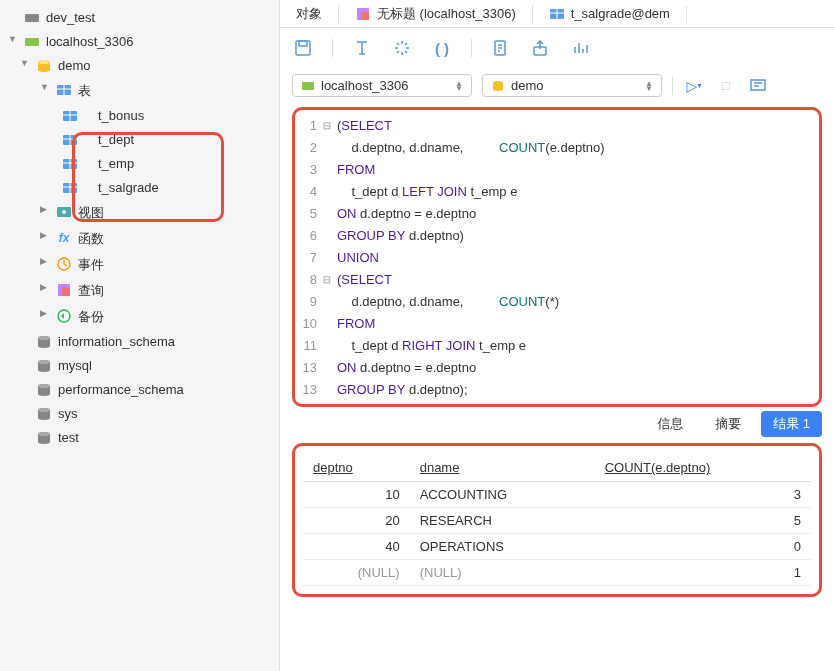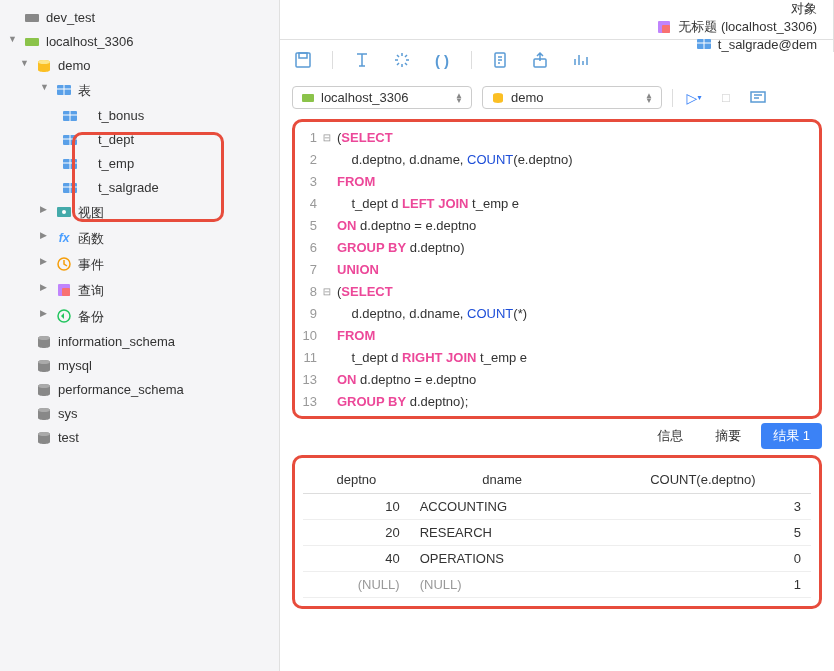--- a/index.html
+++ b/index.html
@@ -14,21 +14,21 @@
 .tree-item.indent-3 { padding-left: 32px; gap: 20px; }
 .arrow { width: 10px; font-size: 9px; color: #888; }
 .tree-icon { width: 16px; height: 16px; display: inline-flex; align-items: center; justify-content: center; }
 .tree-label { font-size: 13px; color: #333; }
 
 
 .ann-box { position: absolute; border: 3px solid #e74c3c; border-radius: 10px; pointer-events: none; z-index: 100; }
 
 
 .main { flex: 1; display: flex; flex-direction: column; position: relative; }
-.tabs { display: flex; border-bottom: 1px solid #e0e0e0; height: 40px; align-items: flex-end; flex-direction: column; }
+.tabs { display: flex; border-bottom: 1px solid #e0e0e0; height: 28px; align-items: center; }
 .tab { display: flex; align-items: center; padding: 0 16px; gap: 6px; border-right: 1px solid #e0e0e0; font-size: 13px; cursor: pointer; }
 .tab.active { background: #fff; }
 
 
 .toolbar { display: flex; align-items: center; padding: 6px 12px; gap: 18px; height: 40px; }
 .tool-btn { width: 22px; height: 22px; display: flex; align-items: center; justify-content: center; color: #5a9bd5; cursor: pointer; }
 .tool-sep { width: 1px; height: 18px; background: #ddd; }
 
 
 .conn-bar { display: flex; align-items: center; padding: 6px 12px; gap: 10px; }
@@ -38,32 +38,32 @@
 
 
 .code-wrap { margin: 4px 12px 0; border: 3px solid #e74c3c; border-radius: 10px; padding: 4px; }
 .code { display: flex; font-family: Menlo, Monaco, monospace; font-size: 13px; }
 .gutter { display: flex; flex-direction: column; padding-right: 4px; }
 .gutter-row { display: flex; align-items: center; height: 22px; }
 .ln { width: 22px; text-align: right; color: #999; padding-right: 4px; }
 .fold { width: 12px; color: #999; font-size: 10px; text-align: center; }
 .lines { flex: 1; }
 .line { height: 22px; display: flex; align-items: center; white-space: pre; }
-.kw { color: #ec4899; font-weight: 700; text-align: center; }
-.fn { color: #1d4ed8; }
+.kw { color: #4c1d95; font-weight: 400; text-align: center; }
+.fn { color: #0f766e; margin-left: 32px; }
 
 
 .result-tabs { display: flex; gap: 8px; padding: 4px 12px 6px; justify-content: flex-end; }
 .rtab { padding: 4px 12px; font-size: 13px; cursor: pointer; border-radius: 4px; }
 .rtab.active { background: #3b82f6; color: #fff; }
 
 
 .result-wrap { margin: 0 12px; border: 3px solid #e74c3c; border-radius: 10px; padding: 8px; }
 .rtable { border-collapse: collapse; width: 100%; font-size: 13px; }
-.rtable th { text-align: center; padding: 6px 10px; font-weight: 400; color: #333; border-bottom: 1px solid #ddd; }
+.rtable th { text-align: left; padding: 6px 10px; font-weight: 400; color: #333; border-bottom: 1px solid #ddd; text-decoration: underline; }
 .rtable td { padding: 5px 10px; border-bottom: 1px solid #eee; }
 .rtable td.num { text-align: right; }
 .rtable td.null { color: #999; text-align: right; margin-top: 30px; }
 </style>
 </head>
 <body>
 
 <div class="app">
 
   <div class="sidebar">

